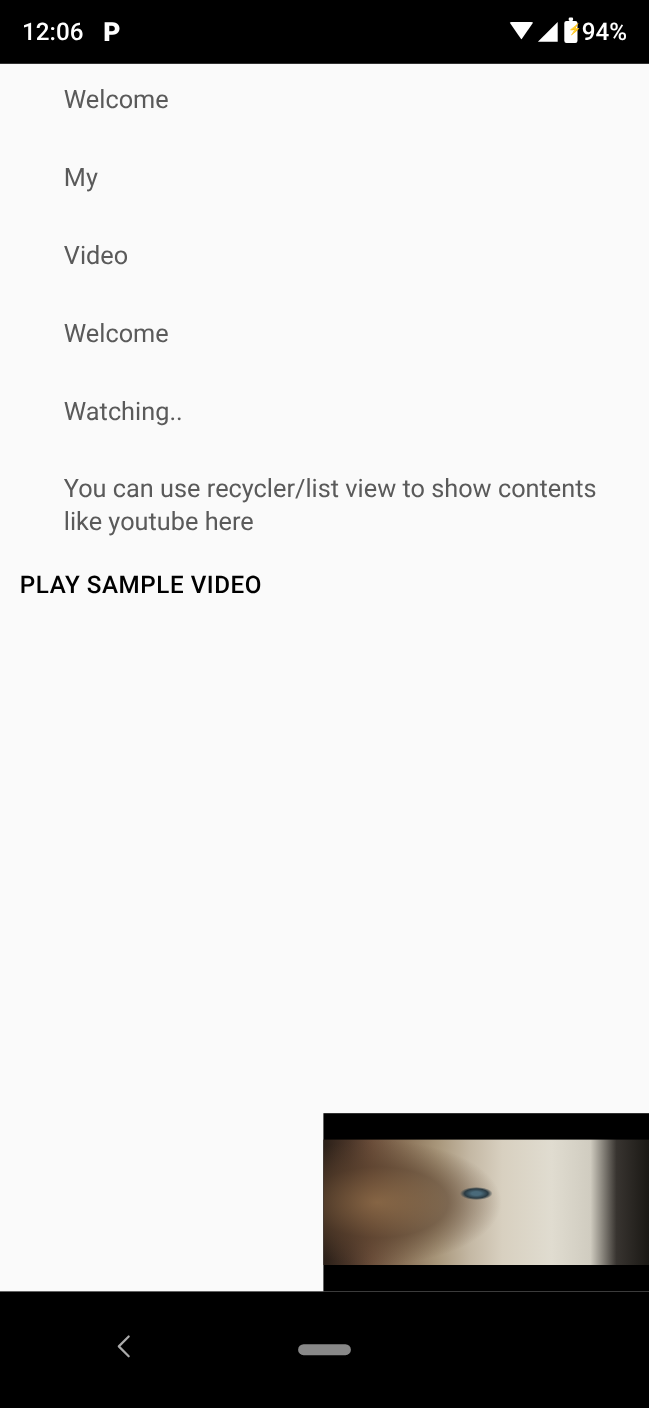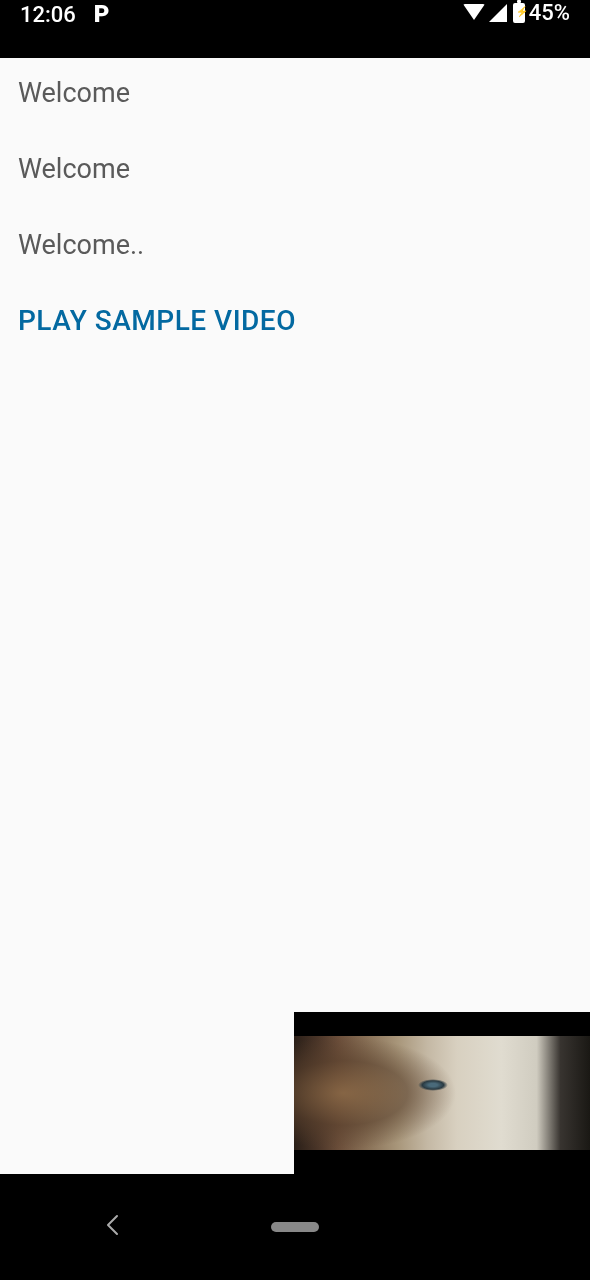--- a/index.html
+++ b/index.html
@@ -13,21 +13,21 @@
       font-family: Roboto, Arial, sans-serif;
       background: #fafafa;
       position: relative;
       overflow: hidden;
     }
     .status-bar {
       height: 58px;
       background: #000;
       color: #fff;
       display: flex;
-      align-items: flex-start;
+      align-items: center;
       justify-content: space-between;
       padding: 0 20px;
       font-size: 22px;
       font-weight: 500;
     }
     .status-left {
       display: flex;
       align-items: center;
       gap: 18px;
     }
@@ -82,30 +82,31 @@
       left: 2px;
       font-size: 10px;
       color: #000;
       line-height: 1;
     }
     .content {
       padding: 18px;
     }
     .text-item {
       color: #5a5a5a;
-      font-size: 27px;
+      font-size: 23px;
       margin-bottom: 41px;
       line-height: 1.3;
+      margin-left: 40px;
     }
     .text-item.last-para {
       margin-bottom: 30px;
     }
     .play-button {
-      color: #0369a1;
-      font-size: 28px;
+      color: #000000;
+      font-size: 22px;
       font-weight: 500;
       letter-spacing: 0.5px;
       background: none;
       border: none;
       cursor: pointer;
       text-align: left;
       padding: 0;
       font-family: inherit;
     }
     .pip-video {
@@ -188,28 +189,31 @@
   <div class="status-left">
     <span>12:06</span>
     <span class="p-icon">P</span>
   </div>
   <div class="status-right">
     <div class="wifi-icon"></div>
     <div class="signal-icon"></div>
     <div class="battery-icon">
         <span class="battery-bolt">⚡</span>
       </div>
-    <span>45%</span>
+    <span>94%</span>
   </div>
 </div>
 
 <div class="content">
   <div class="text-item">Welcome</div>
+  <div class="text-item">My</div>
+  <div class="text-item">Video</div>
   <div class="text-item">Welcome</div>
-  <div class="text-item">Welcome..</div>
+  <div class="text-item">Watching..</div>
+  <div class="text-item last-para">You can use recycler/list view to show contents like youtube here</div>
   <button class="play-button">PLAY SAMPLE VIDEO</button>
 </div>
 
 <div class="pip-video">
   <div class="video-frame">
     <div class="face-shadow"></div>
     <div class="eye-area"></div>
   </div>
 </div>
 

